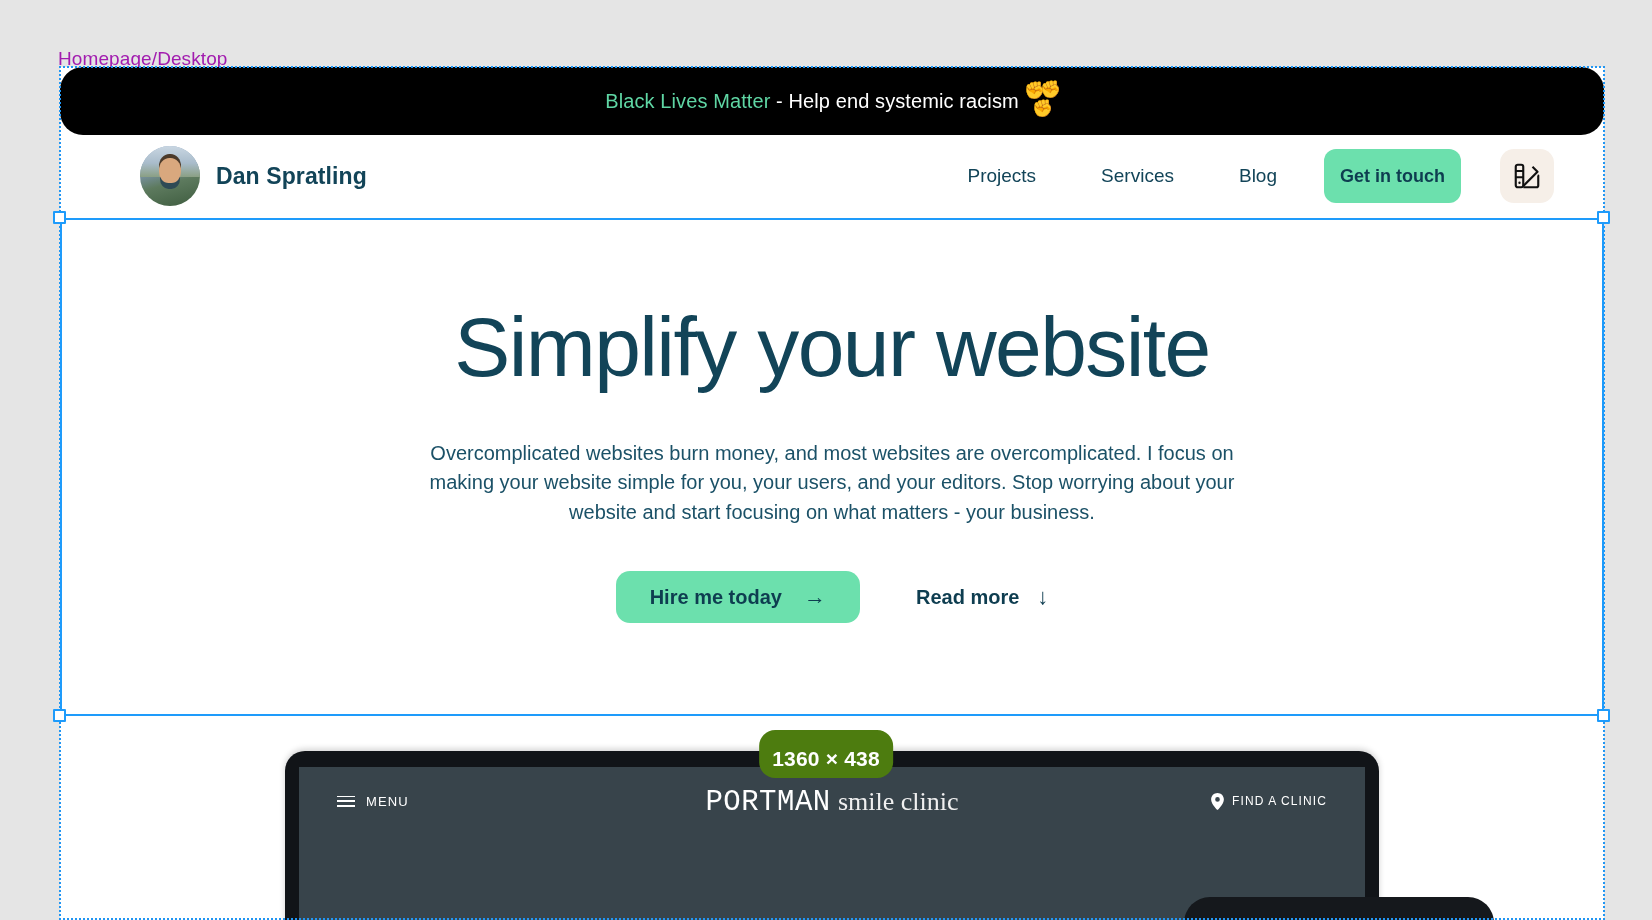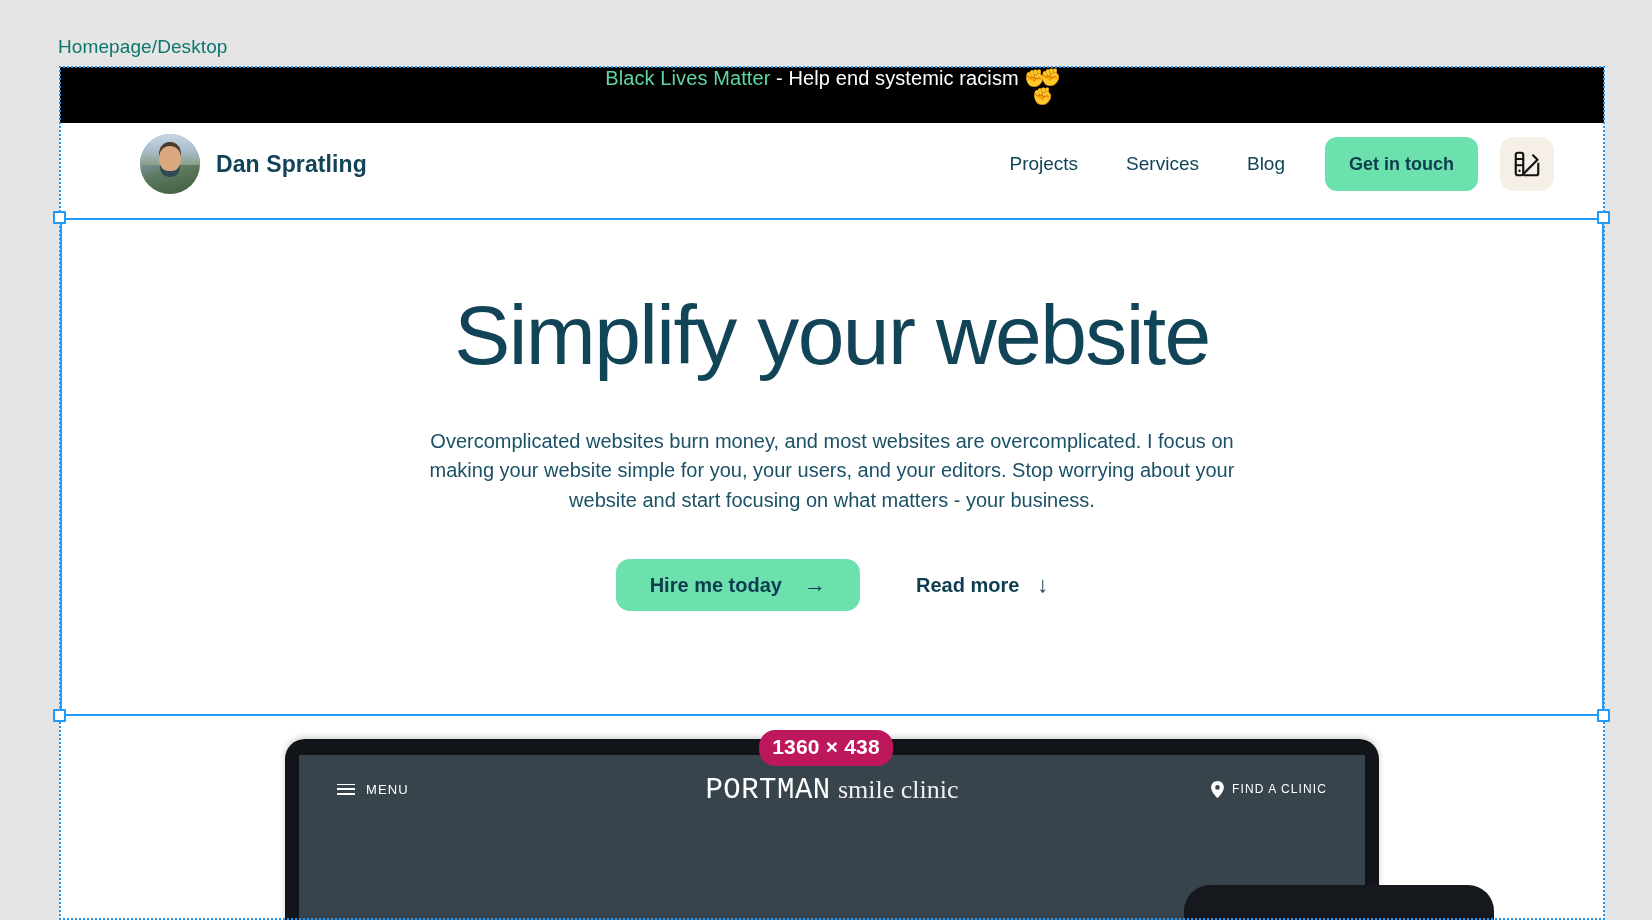--- a/index.html
+++ b/index.html
@@ -18,23 +18,23 @@
     position: relative;
     width: 1652px;
     height: 920px;
     background: #e5e5e5;
   }
 
   
   .frame-label {
     position: absolute;
     left: 58px;
-    top: 36px;
+    top: 48px;
     font-size: 19px;
-    color: #0f766e;
+    color: #a21caf;
     letter-spacing: .1px;
     white-space: nowrap;
   }
 
   
   #artboard {
     position: absolute;
     left: 60px;
     top: 67px;
     width: 1544px;
@@ -50,26 +50,27 @@
     top: 66px;
     width: 1546px;
     height: 854px;
     border: 2px dotted #2196f3;
     pointer-events: none;
     z-index: 60;
   }
 
   
   .blm-bar {
-    height: 56px;
+    height: 68px;
     background: #000000;
     display: flex;
-    align-items: flex-start;
+    align-items: center;
     justify-content: center;
     gap: 6px;
+    border-radius: 23px;
   }
   .blm-text {
     font-size: 20px;
     color: #ffffff;
     font-weight: 400;
     letter-spacing: .1px;
     white-space: nowrap;
   }
   .blm-highlight { color: #5fd6a4; }
   .blm-emoji {
@@ -109,33 +110,33 @@
     
     content: ""; position: absolute; left: 32%; top: 20%;
     width: 36%; height: 42%; border-radius: 48% 48% 44% 44%;
     background: #d9a87e;
     box-shadow: 0 7px 0 -1px #2e4a55, 0 -4px 0 0 #4b3a2a;
   }
   .brand-name {
     font-size: 23px; font-weight: 700; color: #124458; letter-spacing: .1px;
   }
   .nav {
-    margin-left: auto; display: flex; align-items: center; gap: 0;
+    margin-left: auto; display: flex; align-items: center; gap: 17px;
   }
   .nav-link {
     font-size: 19px; color: #124458; font-weight: 400;
     padding: 0 24px; white-space: nowrap; cursor: pointer;
   }
   .btn-contact {
-    margin-left: 16px;
+    margin-left: 6px;
     background: #6ce0ad;
     color: #0e3d50;
     font-size: 18px; font-weight: 700;
     border: none; border-radius: 12px;
-    height: 54px; padding: 0 24px;
+    height: 54px; padding: 0 16px;
     cursor: pointer; white-space: nowrap;
     font-family: "Liberation Sans", sans-serif;
   }
   .btn-theme {
     margin-left: 22px;
     width: 54px; height: 54px;
     background: #f6efe8;
     border-radius: 14px; border: none;
     display: flex; align-items: center; justify-content: center;
     cursor: pointer;
@@ -262,25 +263,25 @@
   .h-tl { left: 53px;   top: 211px; }
   .h-tr { left: 1597px; top: 211px; }
   .h-bl { left: 53px;   top: 709px; }
   .h-br { left: 1597px; top: 709px; }
 
   .size-badge {
     position: absolute;
     left: 50%;
     transform: translateX(-50%);
     top: 730px;
-    background: #be185d;
+    background: #4d7c0f;
     color: #ffffff;
     font-size: 21px;
     font-weight: 700;
-    padding: 5px 13px 7px;
+    padding: 17px 13px 7px;
     border-radius: 16px;
     white-space: nowrap;
     z-index: 85;
     letter-spacing: .2px;
   }
 </style>
 </head>
 <body>
 
 <div id="canvas">

